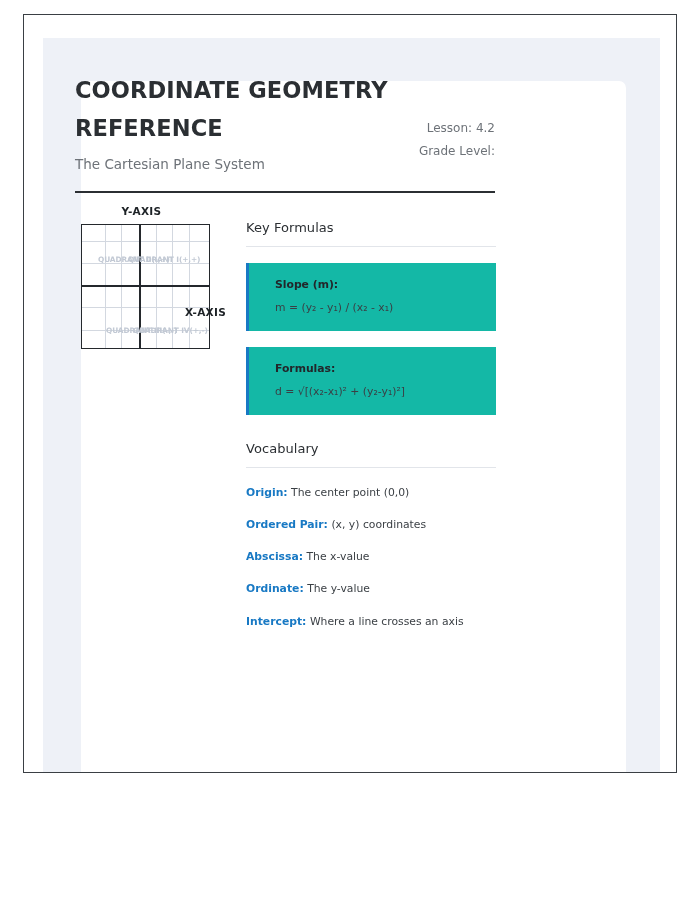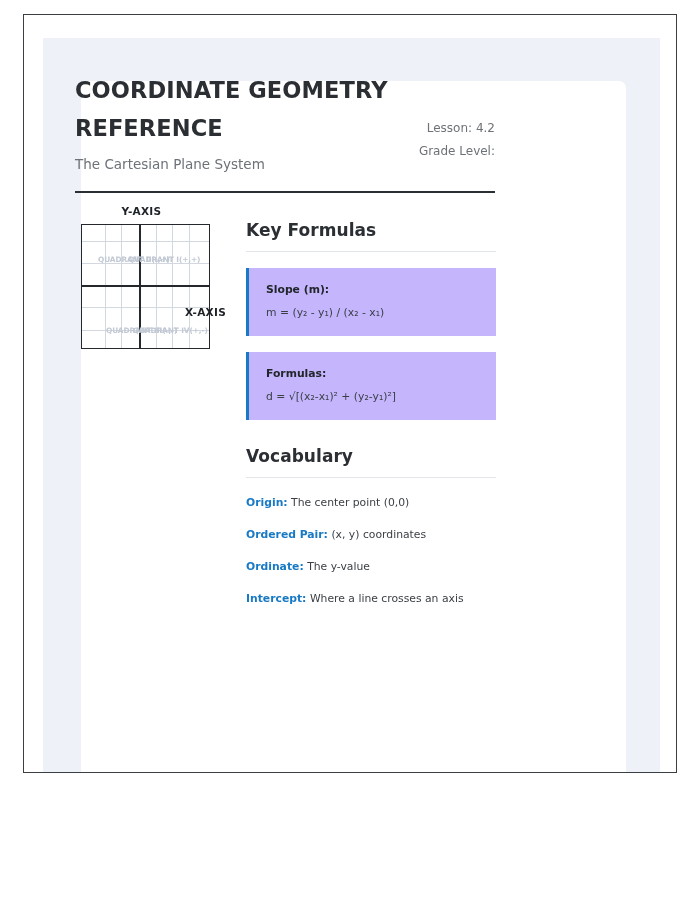--- a/index.html
+++ b/index.html
@@ -156,36 +156,36 @@
   }
 
   
   .right-col {
     position: absolute;
     left: 222px;
     top: 205px;
     width: 250px;
   }
   .section-heading {
-    font-size: 17px;
-    font-weight: bold;
+    font-size: 13px;
+    font-weight: normal;
     color: #2b2f33;
     letter-spacing: 0.05px;
   }
   .section-rule {
     height: 1px;
     background: #e2e5ea;
     margin-top: 11px;
   }
 
   .formula-card {
     position: relative;
-    background: #c4b5fd;
+    background: #14b8a6;
     border-left: 3.2px solid #1879c4;
-    padding: 15px 0 16px 17px;
+    padding: 15px 0 16px 26px;
     margin-top: 16px;
   }
   .formula-name {
     font-size: 10.8px;
     font-weight: bold;
     color: #22262a;
     line-height: 1.35;
   }
   .formula-expr {
     font-size: 10.8px;
@@ -286,20 +286,24 @@
     <div class="vocab-list">
       <div class="vocab-item">
         <span class="vocab-term">Origin:</span>
         <span class="vocab-def">The center point (0,0)</span>
       </div>
       <div class="vocab-item">
         <span class="vocab-term">Ordered Pair:</span>
         <span class="vocab-def">(x, y) coordinates</span>
       </div>
       <div class="vocab-item">
+        <span class="vocab-term">Abscissa:</span>
+        <span class="vocab-def">The x-value</span>
+      </div>
+      <div class="vocab-item">
         <span class="vocab-term">Ordinate:</span>
         <span class="vocab-def">The y-value</span>
       </div>
       <div class="vocab-item">
         <span class="vocab-term">Intercept:</span>
         <span class="vocab-def">Where a line crosses an axis</span>
       </div>
     </div>
 
   </div>

